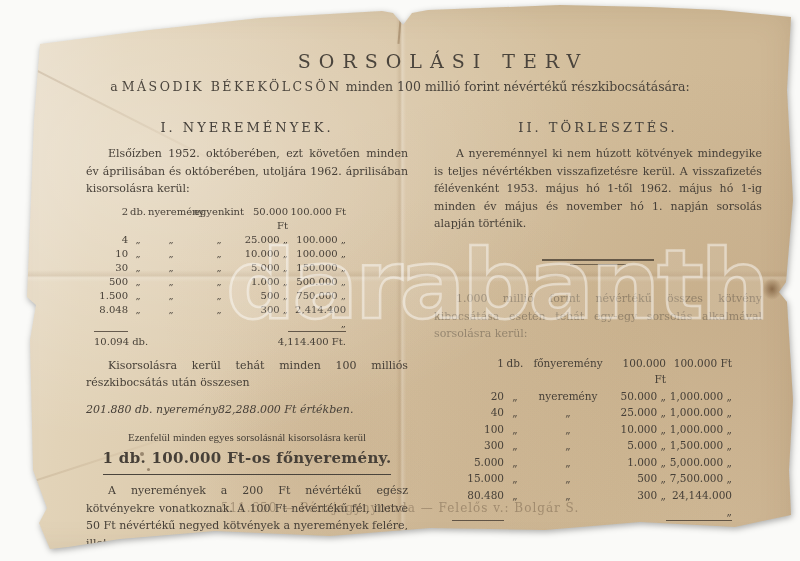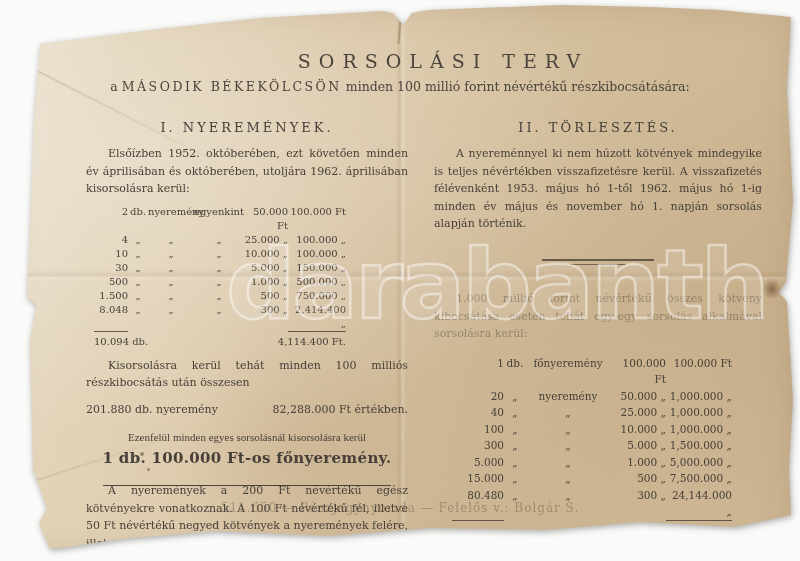--- a/index.html
+++ b/index.html
@@ -59,24 +59,24 @@
   .ltable{width:252px;margin:7px 0 0 8px;font-size:10px;}
   .trow{display:grid;grid-template-columns:34px 20px 46px 50px 44px 58px;line-height:14px;}
   .rtable{width:280px;margin:12px 0 0 18px;font-size:10.5px;}
   .rrow{display:grid;grid-template-columns:52px 22px 84px 56px 66px;line-height:16.5px;}
   .cell-r{text-align:right;}
   .cell-c{text-align:center;}
   .u{border-bottom:1px solid rgba(70,60,50,.8);}
   .ltotal{display:flex;justify-content:space-between;width:252px;margin:4px 0 0 8px;font-size:10px;gap:32px;}
   .rtotal{display:flex;justify-content:space-between;width:280px;margin:7px 0 0 18px;font-size:10.5px;}
 
-  .sumline{display:flex;justify-content:space-between;font-size:11px;margin-top:11px;}
+  .sumline{display:flex;justify-content:flex-start;font-size:11px;margin-top:11px;font-style:italic;}
   .center-line{text-align:center;font-size:11px;margin-top:15px;font-family:Liberation Serif, serif;}
   .prize{text-align:center;margin-top:5px;}
-  .prize span{font-size:15px;font-weight:bold;border-bottom:1.5px solid #4a443c;padding-bottom:18px;letter-spacing:.3px;}
+  .prize span{font-size:15px;font-weight:bold;border-bottom:1.5px solid #4a443c;padding-bottom:7px;letter-spacing:.3px;}
   .note{margin-top:15px;}
 
   .divider{width:112px;margin:26px auto 0;border-top:2px solid rgba(75,65,52,.8);position:relative;height:5px;}
   .divider::after{content:"";position:absolute;left:28px;top:3px;width:56px;border-top:1px solid rgba(75,65,52,.7);}
   .faded{opacity:.42;filter:blur(.2px);margin-top:24px;}
 
   .imprint{position:absolute;left:0;top:501px;width:800px;text-align:center;
     font-size:12px;letter-spacing:1px;color:rgba(90,72,52,.38);}
 </style>
 </head>

